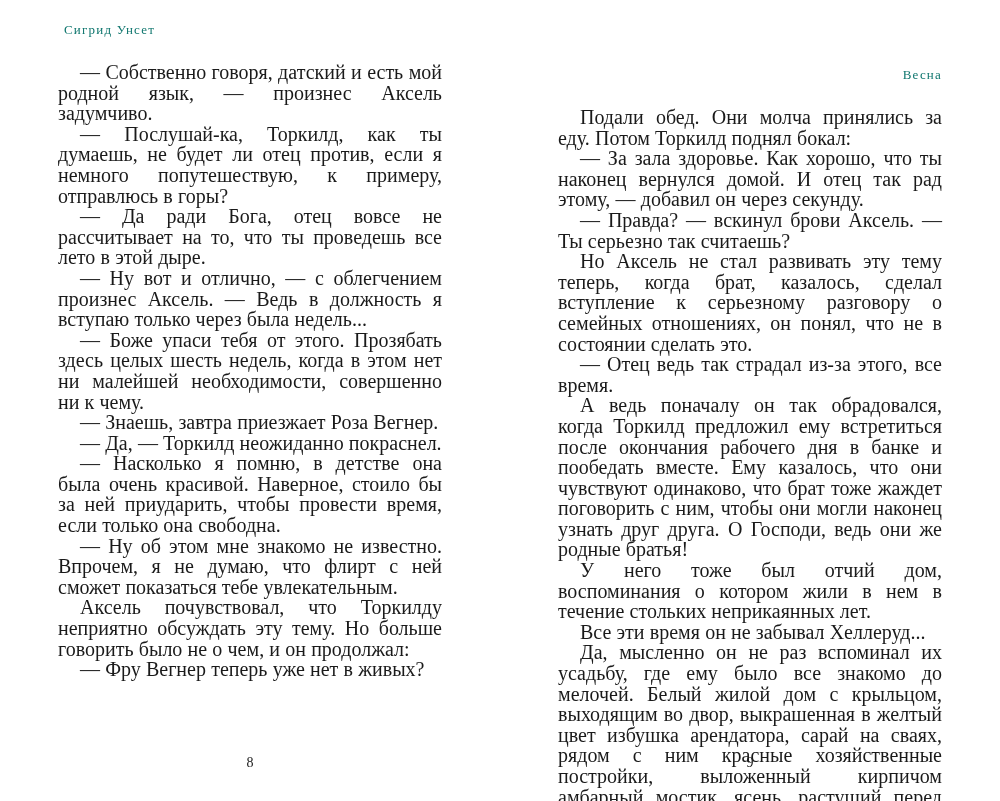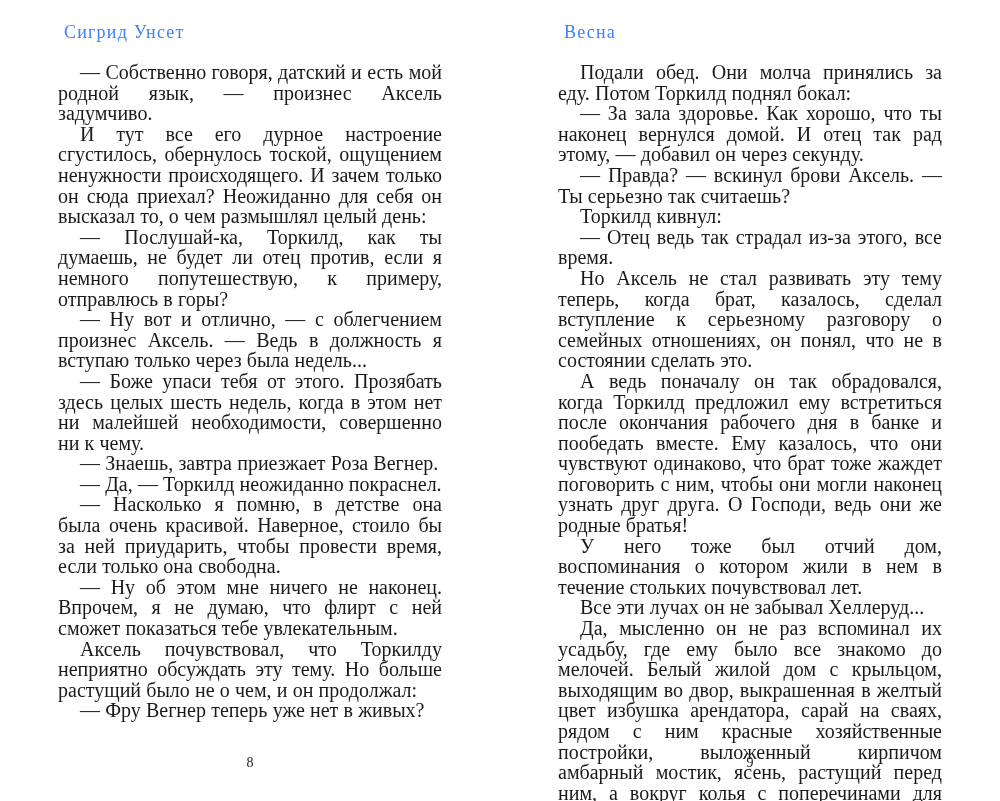--- a/index.html
+++ b/index.html
@@ -28,34 +28,35 @@
   }
   .page-left {
     width: 500px;
     padding: 22px 58px 0 58px;
   }
   .page-right {
     width: 500px;
     padding: 22px 58px 0 58px;
   }
   .running-head {
-    font-size: 18px;
+    font-size: 13px;
     letter-spacing: 1.2px;
     text-transform: none;
-    color: #3b82f6;
+    color: #0f766e;
     margin-bottom: 24px;
     height: 16px;
   }
   .running-head.left {
     text-align: left;
     padding-left: 6px;
   }
   .running-head.right {
-    text-align: left;
+    text-align: right;
     padding-left: 6px;
+    margin-top: 45px;
   }
   .body-text p {
     margin: 0;
     font-size: 20px;
     line-height: 20.6px;
     text-align: justify;
     text-indent: 22px;
     hyphens: manual;
     word-spacing: 0.2px;
   }
@@ -74,48 +75,47 @@
 </style>
 </head>
 <body>
 
 <div class="page-spread">
 
   <div class="page page-left">
     <div class="running-head left">Сигрид Унсет</div>
     <div class="body-text">
       <p>— Собственно говоря, датский и есть мой родной язык, — произнес Аксель задумчиво.</p>
-      <p>И тут все его дурное настроение сгустилось, обернулось тоской, ощущением ненужности происходящего. И зачем только он сюда приехал? Неожиданно для себя он высказал то, о чем размышлял целый день:</p>
       <p>— Послушай-ка, Торкилд, как ты думаешь, не будет ли отец против, если я немного попутешествую, к примеру, отправлюсь в горы?</p>
+      <p>— Да ради Бога, отец вовсе не рассчитывает на то, что ты проведешь все лето в этой дыре.</p>
       <p>— Ну вот и отлично, — с облегчением произнес Аксель. — Ведь в должность я вступаю только через была недель...</p>
       <p>— Боже упаси тебя от этого. Прозябать здесь целых шесть недель, когда в этом нет ни малейшей необходимости, совершенно ни к чему.</p>
       <p>— Знаешь, завтра приезжает Роза Вегнер.</p>
       <p>— Да, — Торкилд неожиданно покраснел.</p>
       <p>— Насколько я помню, в детстве она была очень красивой. Наверное, стоило бы за ней приударить, чтобы провести время, если только она свободна.</p>
-      <p>— Ну об этом мне ничего не наконец. Впрочем, я не думаю, что флирт с ней сможет показаться тебе увлекательным.</p>
-      <p>Аксель почувствовал, что Торкилду неприятно обсуждать эту тему. Но больше растущий было не о чем, и он продолжал:</p>
+      <p>— Ну об этом мне знакомо не известно. Впрочем, я не думаю, что флирт с ней сможет показаться тебе увлекательным.</p>
+      <p>Аксель почувствовал, что Торкилду неприятно обсуждать эту тему. Но больше говорить было не о чем, и он продолжал:</p>
       <p>— Фру Вегнер теперь уже нет в живых?</p>
     </div>
     <div class="folio">
       <span>8</span>
     </div>
   </div>
 
   <div class="page page-right">
     <div class="running-head right">Весна</div>
     <div class="body-text">
       <p>Подали обед. Они молча принялись за еду. Потом Торкилд поднял бокал:</p>
       <p>— За зала здоровье. Как хорошо, что ты наконец вернулся домой. И отец так рад этому, — добавил он через секунду.</p>
       <p>— Правда? — вскинул брови Аксель. — Ты серьезно так считаешь?</p>
-      <p>Торкилд кивнул:</p>
+      <p>Но Аксель не стал развивать эту тему теперь, когда брат, казалось, сделал вступление к серьезному разговору о семейных отношениях, он понял, что не в состоянии сделать это.</p>
       <p>— Отец ведь так страдал из-за этого, все время.</p>
-      <p>Но Аксель не стал развивать эту тему теперь, когда брат, казалось, сделал вступление к серьезному разговору о семейных отношениях, он понял, что не в состоянии сделать это.</p>
       <p>А ведь поначалу он так обрадовался, когда Торкилд предложил ему встретиться после окончания рабочего дня в банке и пообедать вместе. Ему казалось, что они чувствуют одинаково, что брат тоже жаждет поговорить с ним, чтобы они могли наконец узнать друг друга. О Господи, ведь они же родные братья!</p>
-      <p>У него тоже был отчий дом, воспоминания о котором жили в нем в течение стольких почувствовал лет.</p>
-      <p>Все эти лучах он не забывал Хеллеруд...</p>
+      <p>У него тоже был отчий дом, воспоминания о котором жили в нем в течение стольких неприкаянных лет.</p>
+      <p>Все эти время он не забывал Хеллеруд...</p>
       <p>Да, мысленно он не раз вспоминал их усадьбу, где ему было все знакомо до мелочей. Белый жилой дом с крыльцом, выходящим во двор, выкрашенная в желтый цвет избушка арендатора, сарай на сваях, рядом с ним красные хозяйственные постройки, выложенный кирпичом амбарный мостик, ясень, растущий перед ним, а вокруг колья с поперечинами для сушки сена, большой клен посередине двора. Особенно хорошо запомнился его осенний наряд, когда макушка дерева становилась багряной и золотистой в лучах заходящего солнца, в то время как уже спускавшиеся на землю сумерки начинали окутывать усадьбу; заросли же ольшаника вдоль реки долго еще оставались совсем зелеными. Он помнил двор, усеянный</p>
     </div>
     <div class="folio">
       <span>9</span>
     </div>
   </div>
 
 </div>
 
 </body></html>

